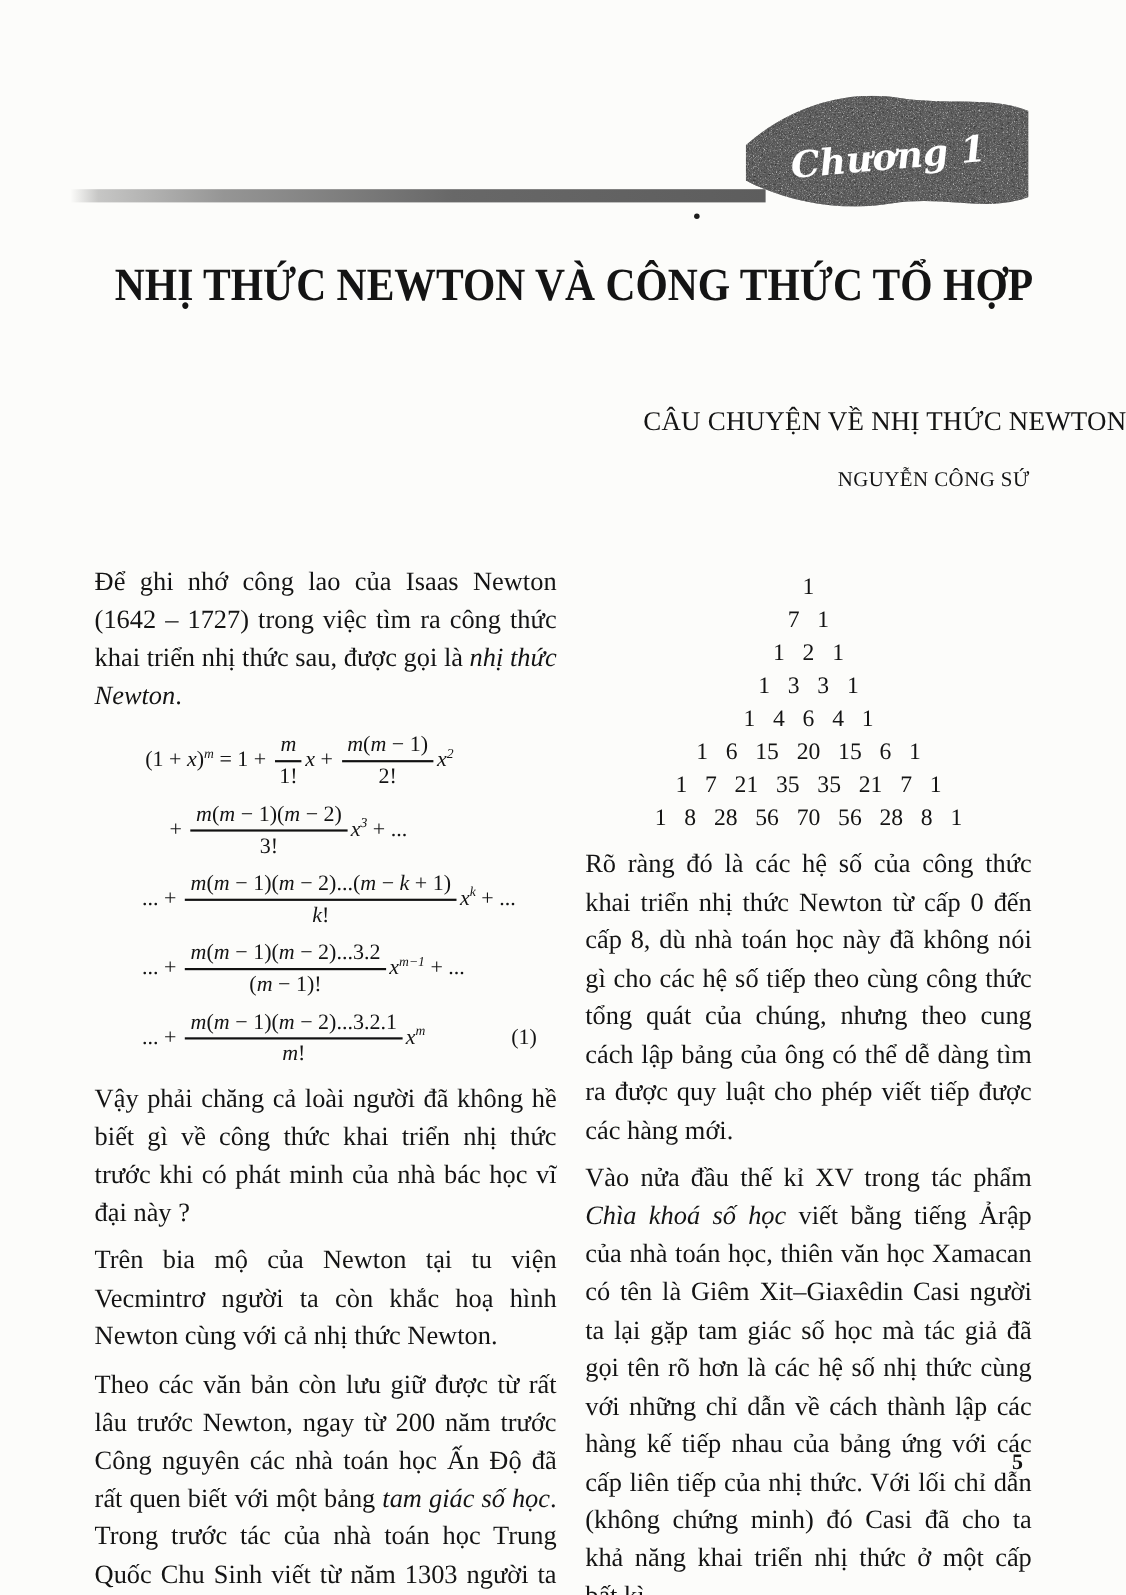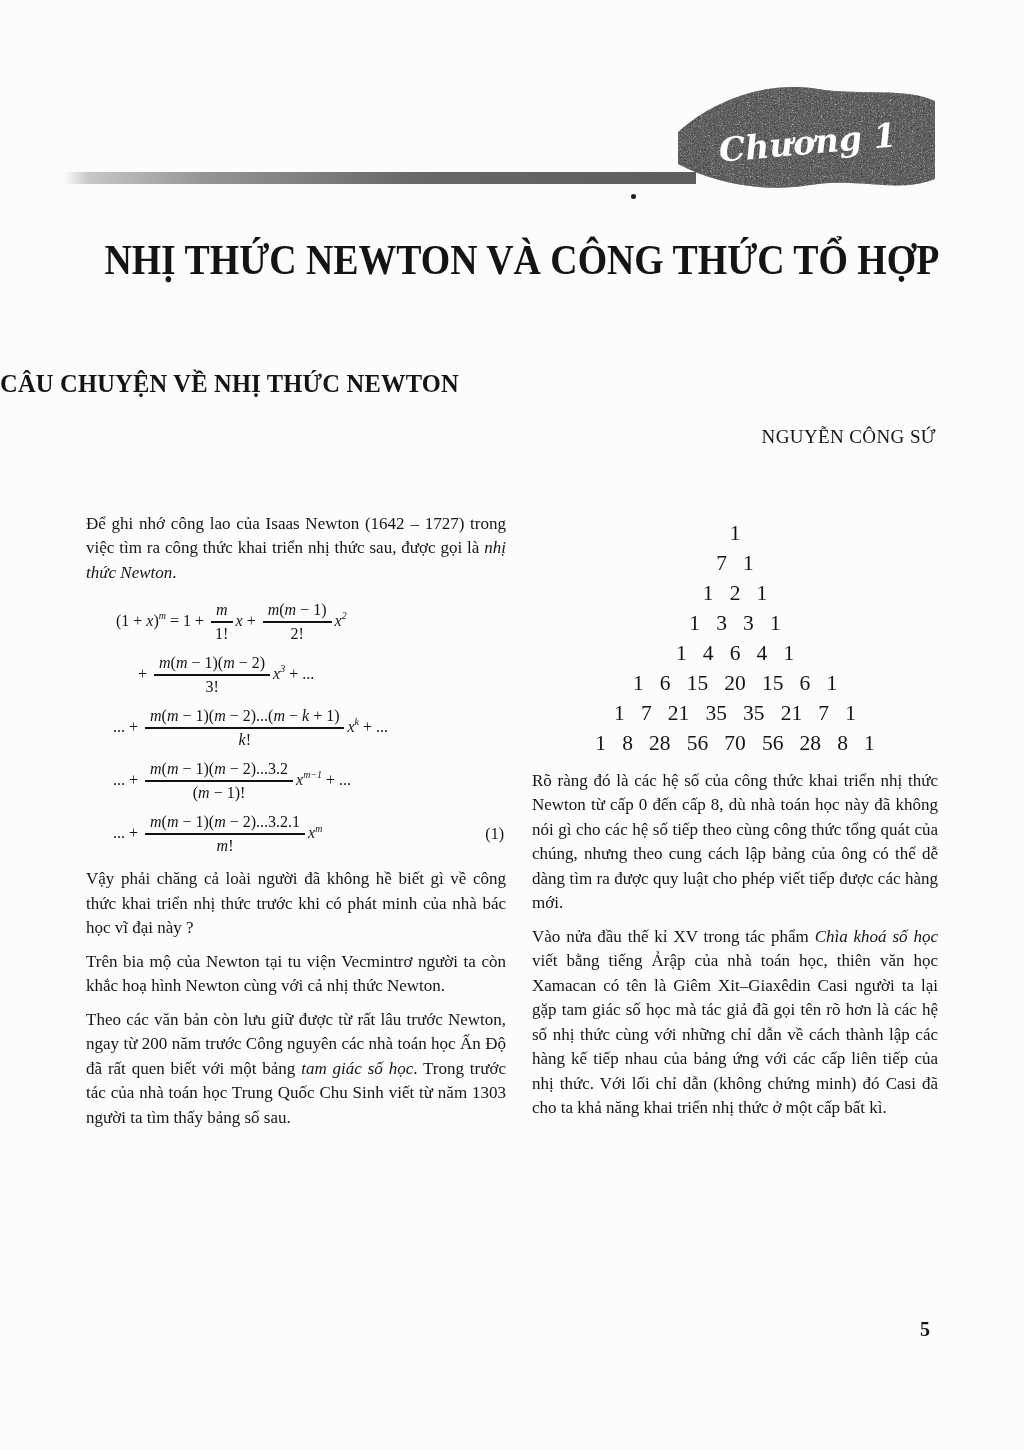--- a/index.html
+++ b/index.html
@@ -11,35 +11,35 @@
       background:linear-gradient(to right,
         rgba(120,120,120,0) 0%, rgba(118,118,118,.40) 4%, rgba(110,110,110,.72) 22%,
         #686868 55%, #5d5d5d 100%);}
   .banner{position:absolute;left:676px;top:78px;}
   .artifact-dot{position:absolute;left:631px;top:194px;width:5px;height:5px;background:#1d1d1d;border-radius:50%;}
 
   
   .chapter-title{position:absolute;top:236px;left:30px;right:10px;text-align:center;}
   .chapter-title .squeeze{display:inline-block;transform:scaleX(.9);transform-origin:center;
       font-weight:bold;font-size:42px;letter-spacing:0;white-space:nowrap;}
-  .section-title{position:absolute;top:370px;left:0;right:0;text-align:left;
-      font-weight:bold;font-size:24.5px;letter-spacing:.2px;}
+  .section-title{position:absolute;top:370px;left:0;right:0;text-align:right;
+      font-weight:normal;font-size:24.5px;letter-spacing:.2px;}
   .author{position:absolute;top:424px;right:88px;line-height:1.35;}
   .author .name{font-size:19px;letter-spacing:.4px;}
   .author .affil{font-size:18px;font-style:italic;}
 
   
   .cols{position:absolute;top:512px;left:86px;width:852px;display:flex;gap:26px;}
   .col-left{width:420px;flex:0 0 420px;}
   .col-right{width:406px;flex:0 0 406px;}
-  p.para{margin:0 0 9px;text-align:justify;font-size:17px;line-height:1.44;}
+  p.para{margin:0 0 9px;text-align:justify;font-size:24px;line-height:1.44;}
   .it{font-style:italic;}
 
   
-  .formula{margin:15px 0 11px;font-size:16px;}
+  .formula{margin:15px 16px 11px;font-size:20px;}
   .f-line{margin:0 0 9px;position:relative;white-space:nowrap;}
   .ind-a{padding-left:30px;}
   .ind-b{padding-left:52px;}
   .ind-c{padding-left:27px;}
   .frac{display:inline-block;vertical-align:middle;text-align:center;margin:0 3px;line-height:1.25;}
   .frac .num{display:block;border-bottom:2px solid #111;padding:0 5px 1px;}
   .frac .den{display:block;padding-top:1px;}
   sup{font-size:.62em;font-style:italic;line-height:0;}
   .eq-num{position:absolute;right:2px;top:50%;transform:translateY(-50%);font-style:normal;}
 

